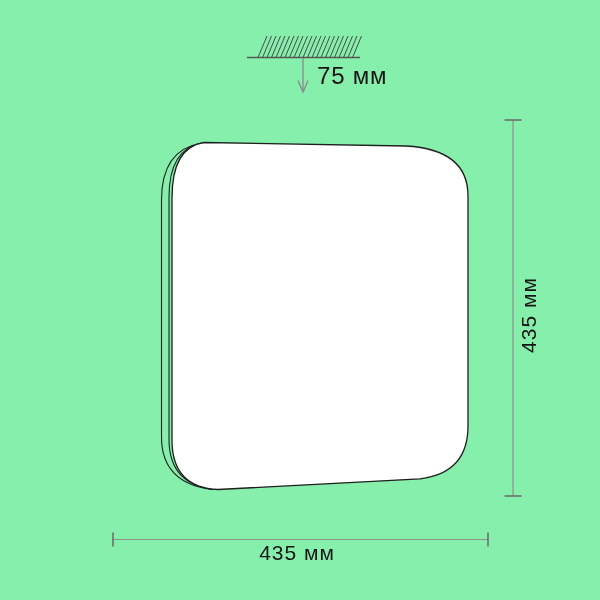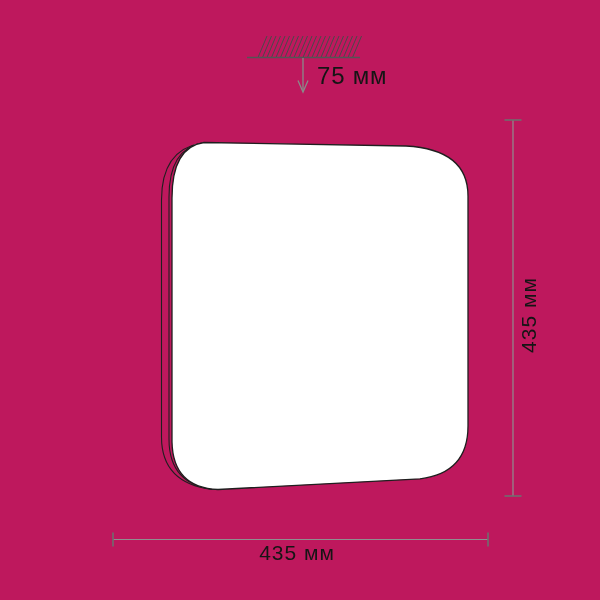--- a/index.html
+++ b/index.html
@@ -5,21 +5,21 @@
   html, body {
     margin: 0;
     padding: 0;
     background: #ffffff;
     font-family: "Liberation Sans", sans-serif;
   }
   .canvas {
     position: relative;
     width: 600px;
     height: 600px;
-    background: #be185d;
+    background: #86efac;
     overflow: hidden;
   }
   .canvas svg {
     position: absolute;
     left: 0;
     top: 0;
   }
   .dim-label {
     position: absolute;
     color: #151515;

